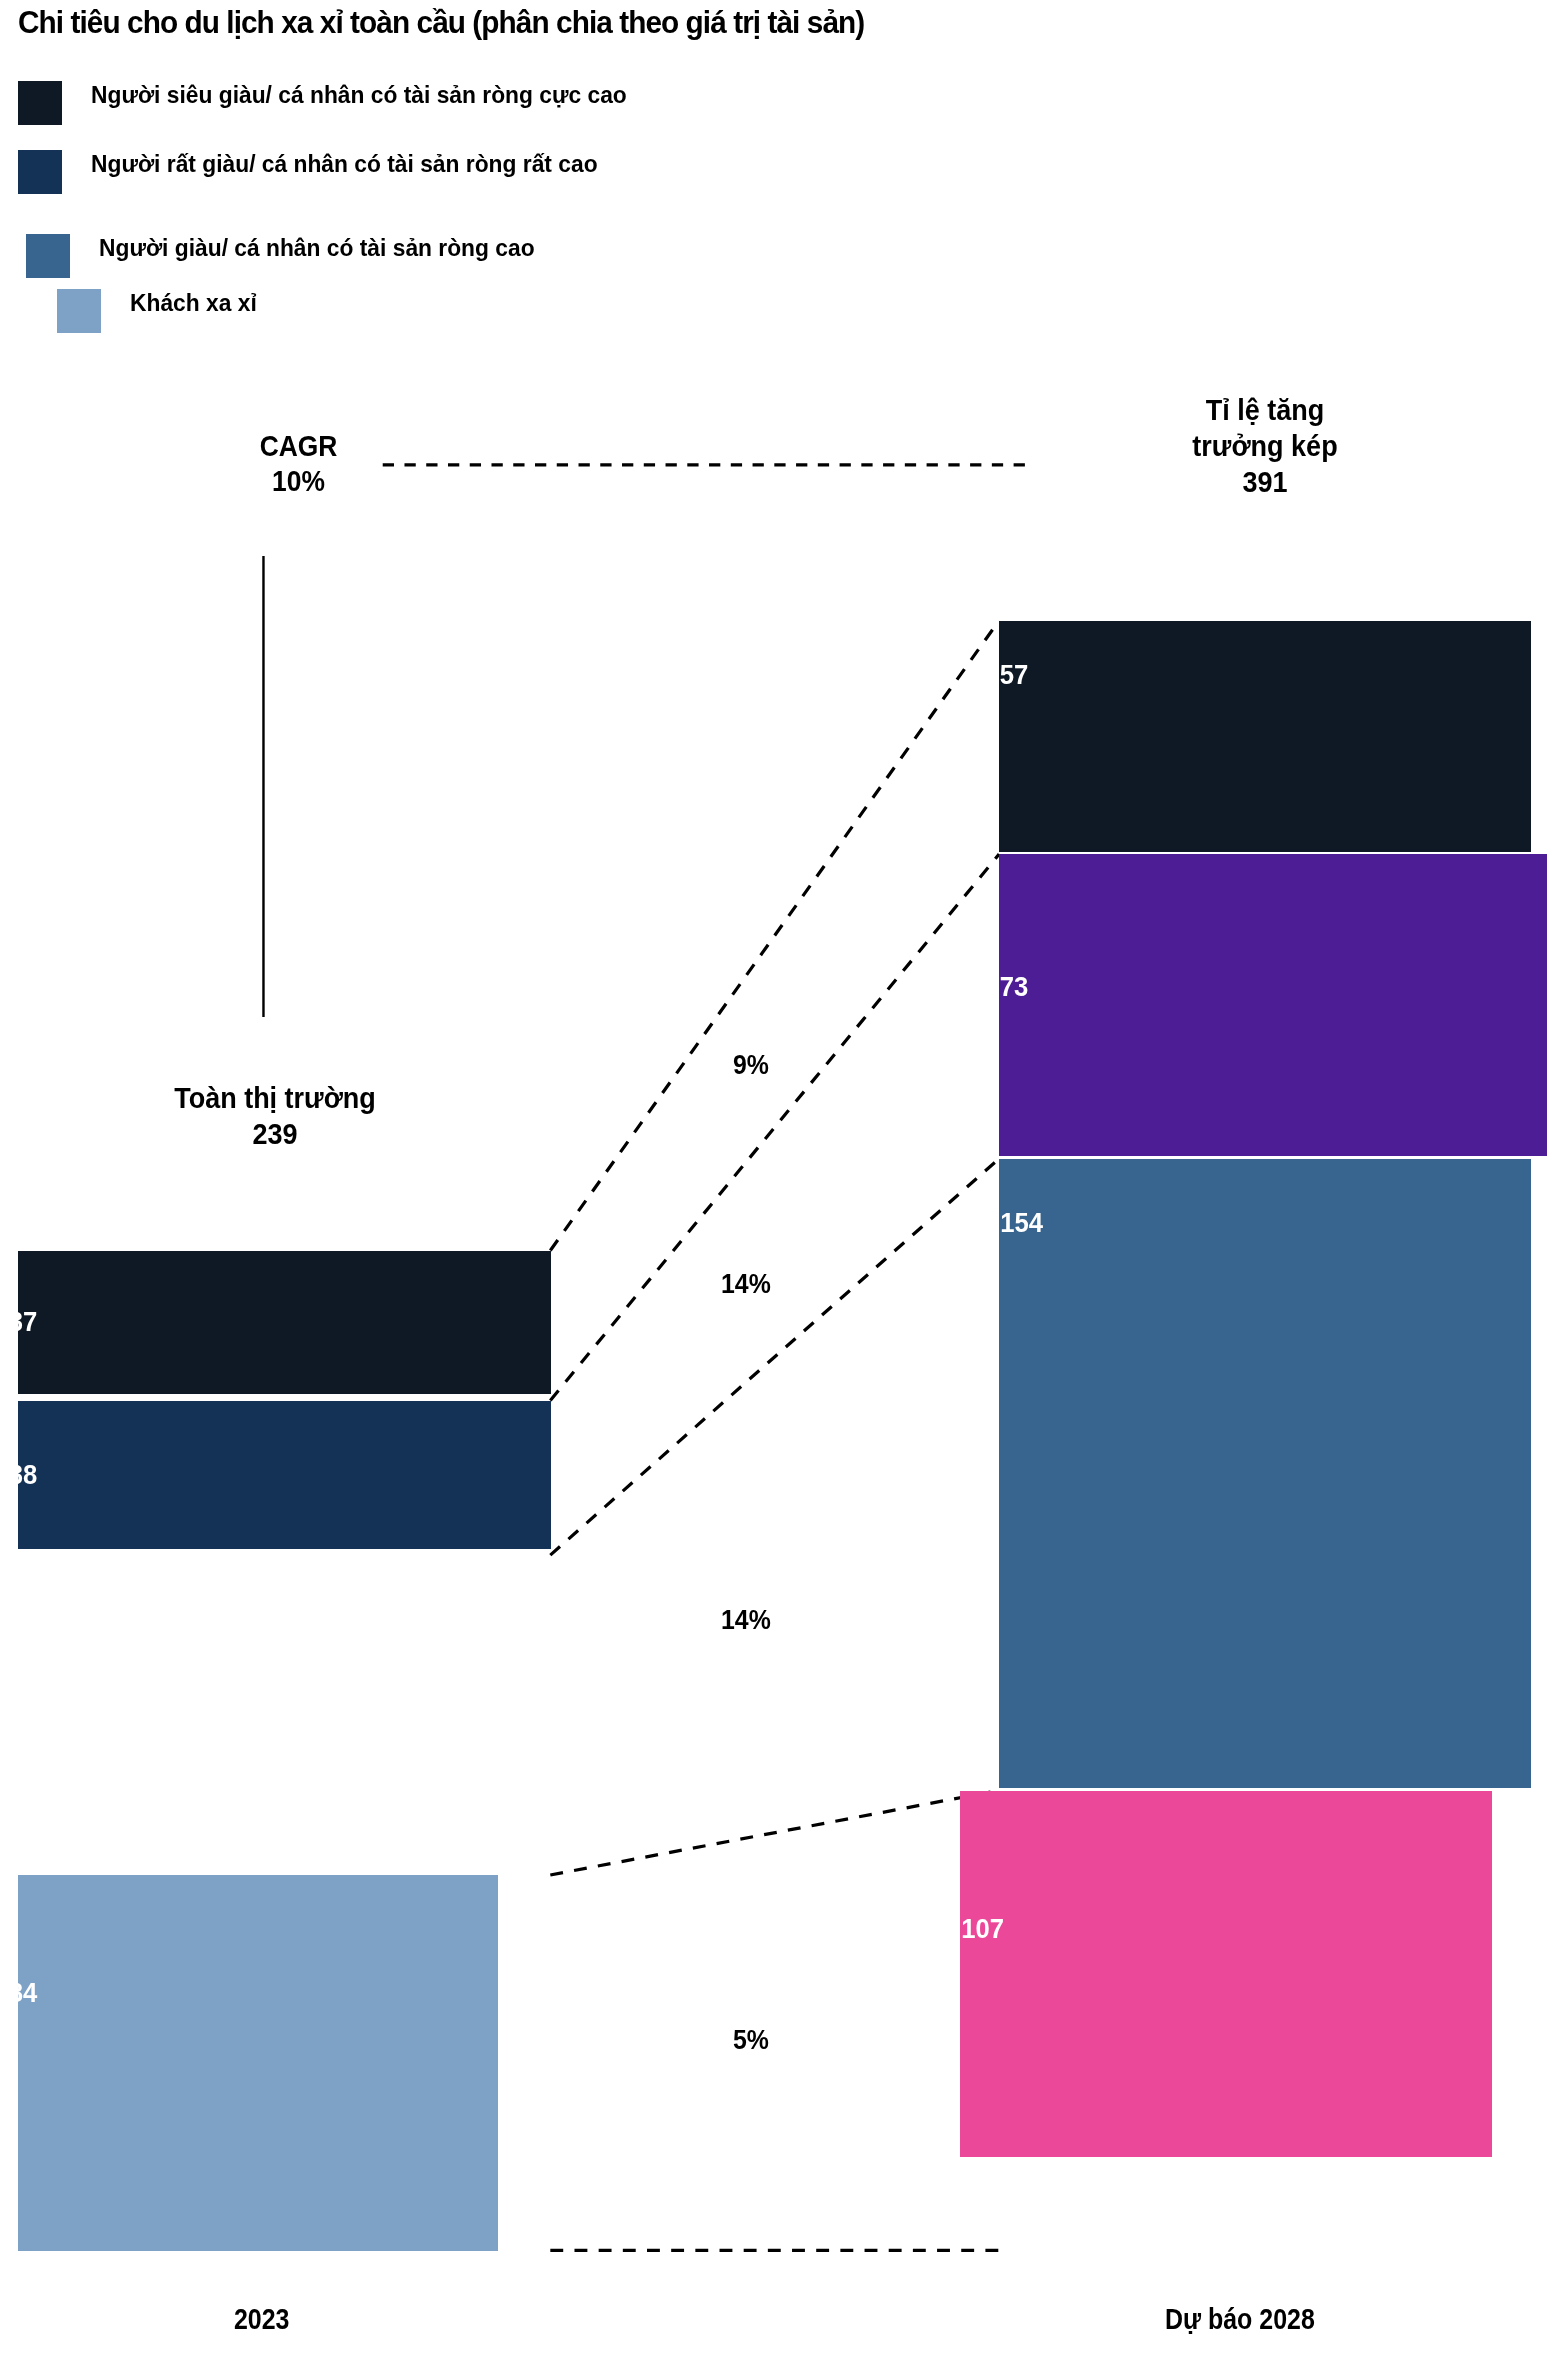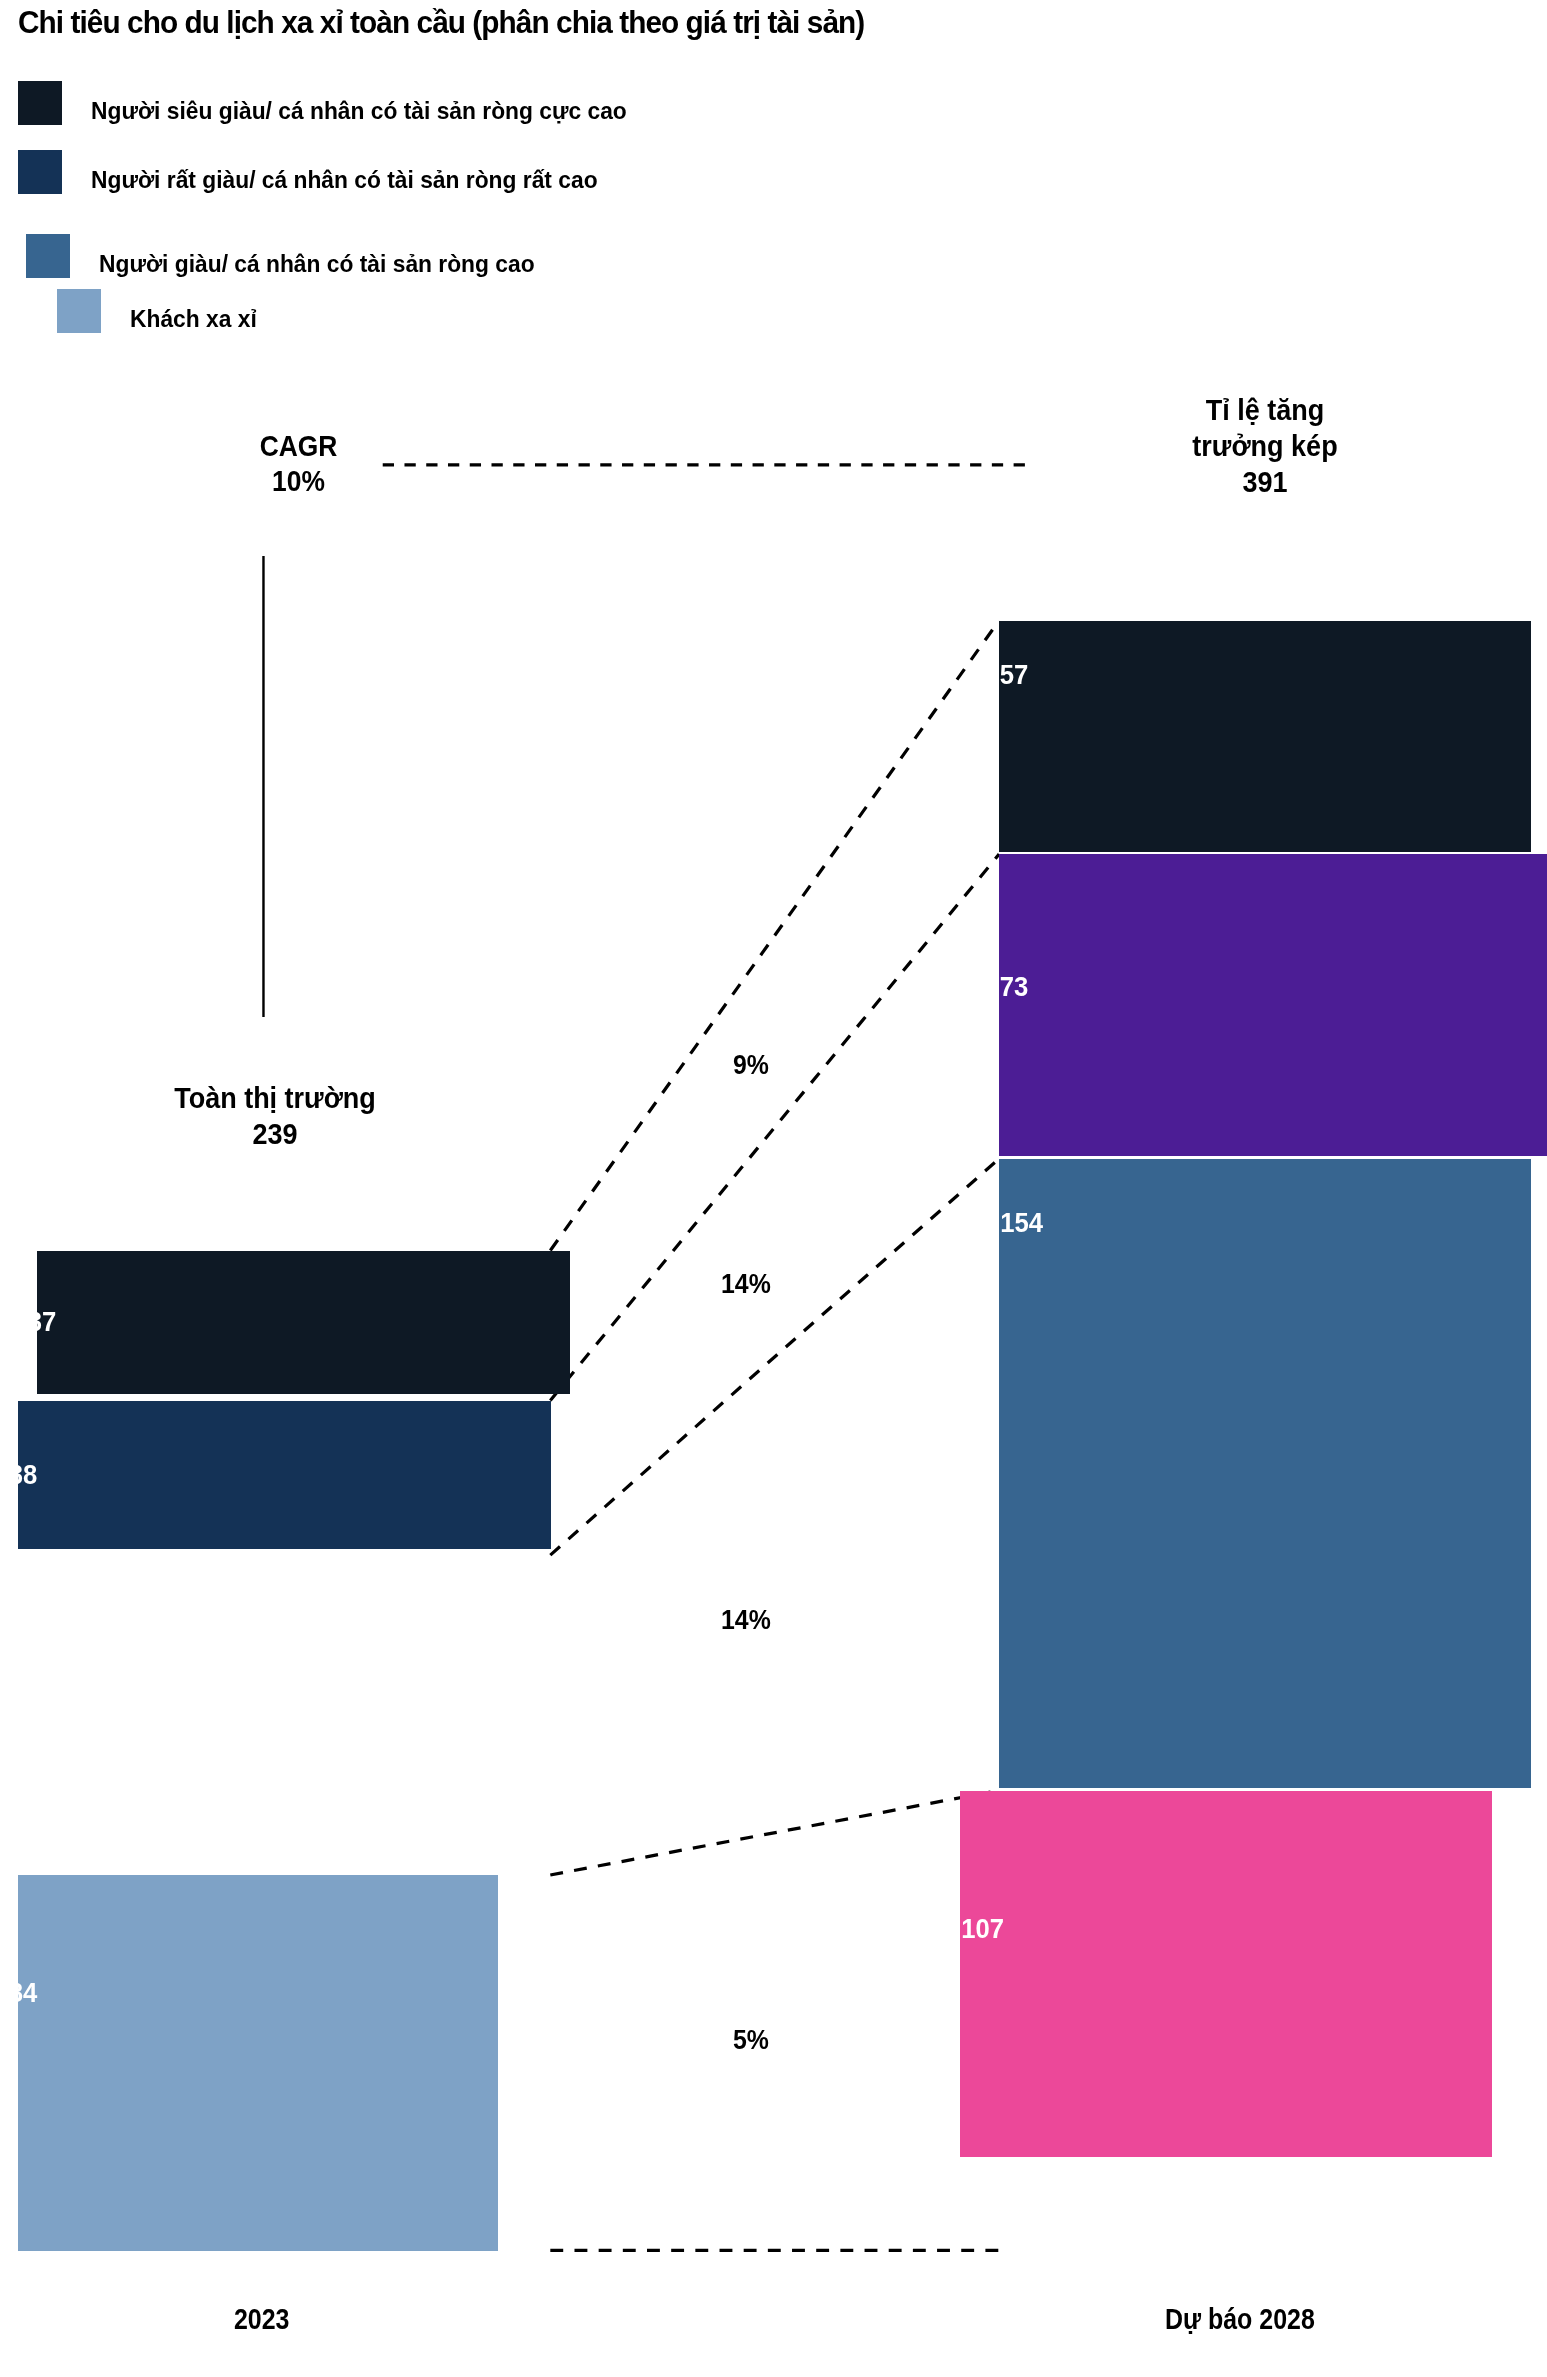--- a/index.html
+++ b/index.html
@@ -17,21 +17,21 @@
   .title{
     position:absolute;left:17.7px;top:4px;
     font-size:32px;font-weight:bold;
     letter-spacing:-1px;
     white-space:nowrap;
     transform:scaleX(0.93);transform-origin:left top;
   }
 
   
   .legend{position:absolute;left:17.7px;top:81px;}
-  .legend-row{position:absolute;left:0;display:flex;align-items:flex-end;}
+  .legend-row{position:absolute;left:0;display:flex;align-items:flex-start;}
   .legend-swatch{width:44px;height:44px;flex:0 0 auto;}
   .legend-label{
     margin-left:29px;
     font-size:24px;font-weight:bold;
     white-space:nowrap;
     transform:scaleX(0.95);transform-origin:left center;
   }
 
   
   .chart{position:absolute;left:0;top:0;width:1547px;height:2377px;}
@@ -123,21 +123,21 @@
 
       <line x1="327" y1="690" x2="327" y2="1262" stroke="#000" stroke-width="3"></line>
 
       <line x1="683" y1="1552" x2="1240" y2="770" stroke="#000" stroke-width="4" stroke-dasharray="16,14"></line>
       <line x1="683" y1="1738" x2="1240" y2="1060" stroke="#000" stroke-width="4" stroke-dasharray="16,14"></line>
       <line x1="683" y1="1930" x2="1240" y2="1438" stroke="#000" stroke-width="4" stroke-dasharray="16,14"></line>
       <line x1="683" y1="2327" x2="1240" y2="2222" stroke="#000" stroke-width="4" stroke-dasharray="16,14"></line>
       <line x1="683" y1="2793" x2="1240" y2="2793" stroke="#000" stroke-width="4" stroke-dasharray="16,14"></line>
     </svg>
 
-    <div class="bar-seg" style="left:17.7px;top:1251px;width:533px;height:143px;background:#0e1925;margin-left:19px;">
+    <div class="bar-seg" style="left:17.7px;top:1251px;width:533px;height:143px;background:#0e1925;">
       <span class="seg-value left-pos">37</span>
     </div>
 
     <div class="bar-seg" style="left:17.7px;top:1401px;width:533px;height:148px;background:#143256;">
       <span class="seg-value left-pos">38</span>
     </div>
 
 
     <div class="bar-seg" style="left:17.7px;top:1875px;width:480px;height:376px;background:#7ea2c6;">
       <span class="seg-value left-pos" style="position:relative;top:-70px;left:-9.7px;">84</span>

